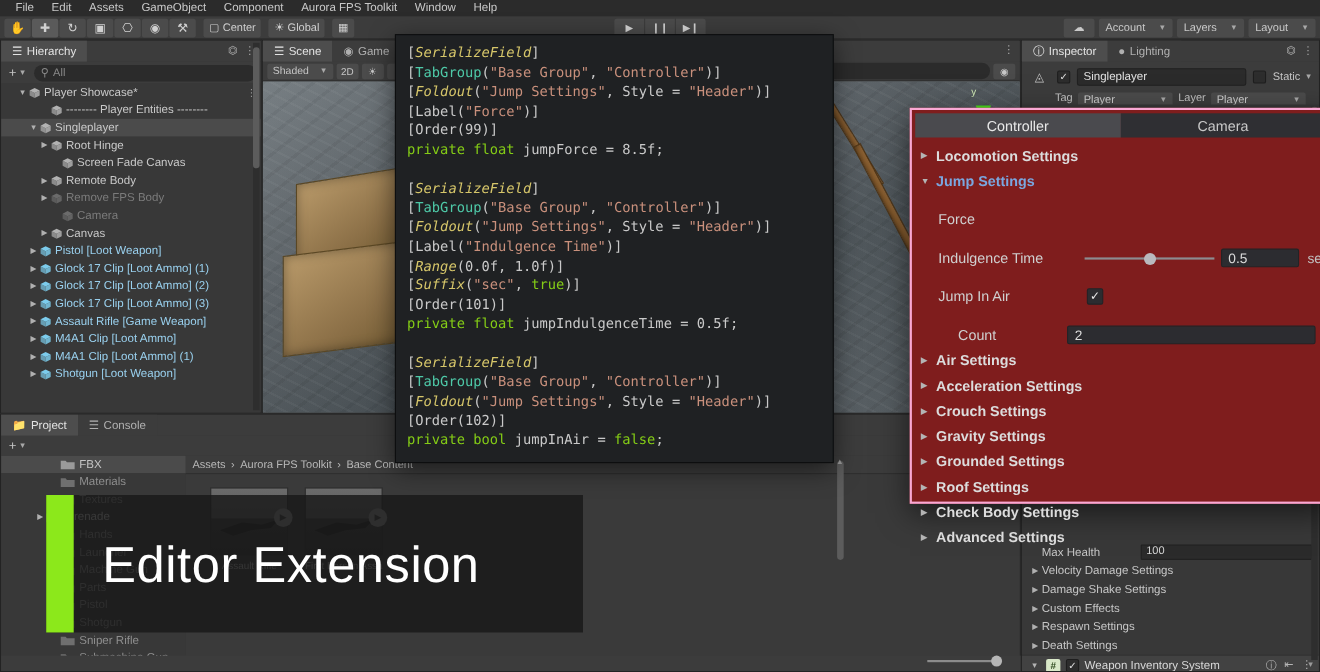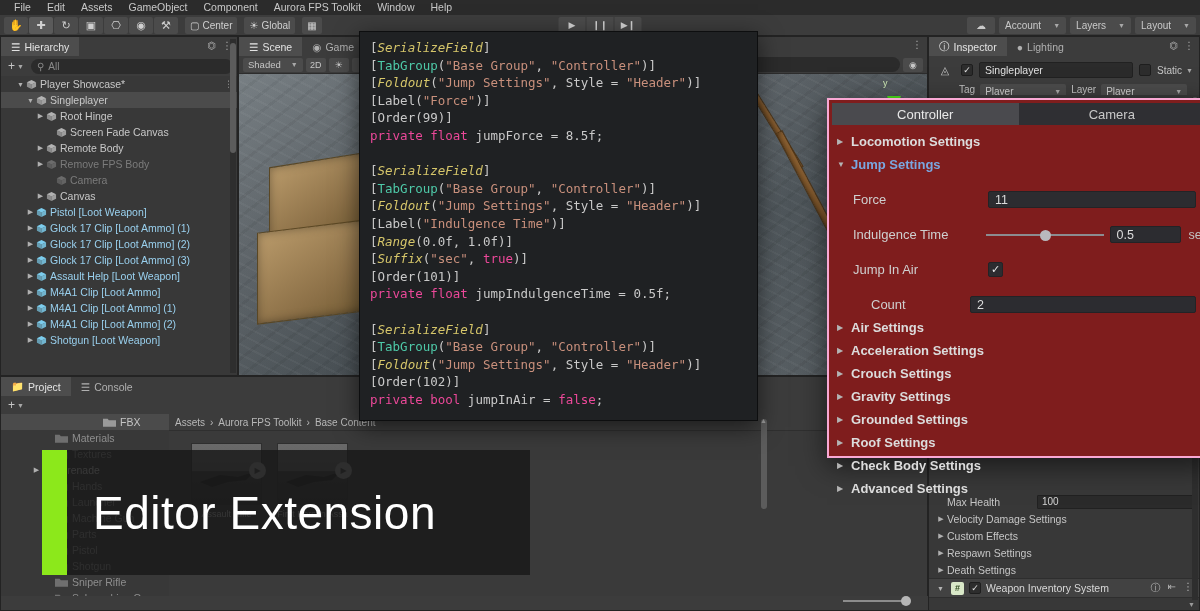--- a/index.html
+++ b/index.html
@@ -184,21 +184,21 @@
   .hdr-icons { margin-left: auto; display: flex; gap: 7px; color: #b5b5b5; font-size: 10px; }
   .insp-scroll { position: absolute; right: 1px; top: 60px; bottom: 10px; width: 6px; background: #2e2e2e; }
   .insp-scroll i { position: absolute; left: 0; width: 6px; background: #5c5c5c; border-radius: 3px; top: 0; height: 40px; }
 
   
   #project { left: 0; top: 376px; width: 928px; height: 235px; background: #383838; }
   .prj-toolbar { height: 18px; background: #3c3c3c; display: flex; align-items: center; padding: 0 4px; }
   .prj-body { position: absolute; top: 37px; left: 0; right: 0; bottom: 0; display: flex; }
   .prj-tree { width: 168px; background: #383838; position: relative; overflow: hidden; }
   .prow { height: 16px; display: flex; align-items: center; font-size: 10.5px; color: #c4c4c4; white-space: nowrap; }
-  .prow.sel { background: #4b4b4b; padding-left: 48px; }
+  .prow.sel { background: #4b4b4b; }
   .prow.dim { color: #8e8e8e; }
   .folder { width: 13px; height: 11px; margin-right: 4px; flex-shrink: 0; }
   .prj-right { flex: 1; background: #3a3a3a; position: relative; }
   .breadcrumb {
     height: 17px; background: #3c3c3c; display: flex; align-items: center; gap: 5px;
     padding: 0 6px; font-size: 10px; color: #b8b8b8; border-bottom: 1px solid #2f2f2f;
   }
   .assetgrid { display: flex; gap: 15px; padding: 12px 0 0 22px; }
   .asset { width: 71px; }
   .asset-thumb {
@@ -221,21 +221,21 @@
     padding: 7px 0 0 10px; overflow: hidden;
     font-family: "DejaVu Sans Mono", "Liberation Mono", monospace;
     font-size: 12.5px; line-height: 17.6px;
   }
   .cl { white-space: pre; }
   .c-brk { color: #c9c9c9; }
   .c-attr { color: #d6c66a; font-style: italic; }
   .c-attr2 { color: #4ec9a8; }
   .c-plain { color: #c9c9c9; }
   .c-str { color: #c9907c; }
-  .c-kw { color: #ec4899; }
+  .c-kw { color: #84cc16; }
 
   
   #ctrlOverlay {
     position: absolute; left: 827px; top: 98px; width: 383px; height: 360px;
     background: #7f1d1d; border: 2px solid #f9a8d4; box-shadow: 0 8px 26px rgba(0,0,0,0.55);
   }
   .ctabs { display: flex; height: 22px; margin: 3px 3px 0 3px; }
   .ctab {
     flex: 1; display: flex; align-items: center; justify-content: center;
     font-size: 13px; color: #c9c9c9; background: #2f2f33;
@@ -368,20 +368,32 @@
           <span class="cube">
             <svg width="11" height="11" viewBox="0 0 12 12">
               <path d="M6 1 L11 3.5 L6 6 L1 3.5 Z" fill="#b8b8b8" opacity="0.95"></path>
               <path d="M1 3.5 L6 6 L6 11 L1 8.5 Z" fill="#b8b8b8" opacity="0.65"></path>
               <path d="M11 3.5 L6 6 L6 11 L11 8.5 Z" fill="#b8b8b8" opacity="0.8"></path>
             </svg>
           </span>
           <span>Player Showcase*</span>
           <span class="rowmore">⋮</span>
         </div>
+        <div class="hrow">
+          <span style="width:34px;flex-shrink:0"></span>
+          <span class="arrow empty">▶</span>
+          <span class="cube">
+            <svg width="11" height="11" viewBox="0 0 12 12">
+              <path d="M6 1 L11 3.5 L6 6 L1 3.5 Z" fill="#b8b8b8" opacity="0.95"></path>
+              <path d="M1 3.5 L6 6 L6 11 L1 8.5 Z" fill="#b8b8b8" opacity="0.65"></path>
+              <path d="M11 3.5 L6 6 L6 11 L11 8.5 Z" fill="#b8b8b8" opacity="0.8"></path>
+            </svg>
+          </span>
+          <span>-------- Player Entities --------</span>
+        </div>
         <div class="hrow sel">
           <span style="width:24px;flex-shrink:0"></span>
           <span class="arrow">▼</span>
           <span class="cube">
             <svg width="11" height="11" viewBox="0 0 12 12">
               <path d="M6 1 L11 3.5 L6 6 L1 3.5 Z" fill="#b8b8b8" opacity="0.95"></path>
               <path d="M1 3.5 L6 6 L6 11 L1 8.5 Z" fill="#b8b8b8" opacity="0.65"></path>
               <path d="M11 3.5 L6 6 L6 11 L11 8.5 Z" fill="#b8b8b8" opacity="0.8"></path>
             </svg>
           </span>
@@ -514,21 +526,21 @@
         <div class="hrow blue">
           <span style="width:24px;flex-shrink:0"></span>
           <span class="arrow">▶</span>
           <span class="cube">
             <svg width="11" height="11" viewBox="0 0 12 12">
               <path d="M6 1 L11 3.5 L6 6 L1 3.5 Z" fill="#7fd4f5" opacity="0.95"></path>
               <path d="M1 3.5 L6 6 L6 11 L1 8.5 Z" fill="#7fd4f5" opacity="0.65"></path>
               <path d="M11 3.5 L6 6 L6 11 L11 8.5 Z" fill="#7fd4f5" opacity="0.8"></path>
             </svg>
           </span>
-          <span>Assault Help [Loot Weapon]</span>
+          <span>Assault Rifle [Game Weapon]</span>
           <span class="rowmore">›</span>
         </div>
         <div class="hrow blue">
           <span style="width:24px;flex-shrink:0"></span>
           <span class="arrow">▶</span>
           <span class="cube">
             <svg width="11" height="11" viewBox="0 0 12 12">
               <path d="M6 1 L11 3.5 L6 6 L1 3.5 Z" fill="#7fd4f5" opacity="0.95"></path>
               <path d="M1 3.5 L6 6 L6 11 L1 8.5 Z" fill="#7fd4f5" opacity="0.65"></path>
               <path d="M11 3.5 L6 6 L6 11 L11 8.5 Z" fill="#7fd4f5" opacity="0.8"></path>
@@ -541,33 +553,20 @@
           <span style="width:24px;flex-shrink:0"></span>
           <span class="arrow">▶</span>
           <span class="cube">
             <svg width="11" height="11" viewBox="0 0 12 12">
               <path d="M6 1 L11 3.5 L6 6 L1 3.5 Z" fill="#7fd4f5" opacity="0.95"></path>
               <path d="M1 3.5 L6 6 L6 11 L1 8.5 Z" fill="#7fd4f5" opacity="0.65"></path>
               <path d="M11 3.5 L6 6 L6 11 L11 8.5 Z" fill="#7fd4f5" opacity="0.8"></path>
             </svg>
           </span>
           <span>M4A1 Clip [Loot Ammo] (1)</span>
-          <span class="rowmore">›</span>
-        </div>
-        <div class="hrow blue">
-          <span style="width:24px;flex-shrink:0"></span>
-          <span class="arrow">▶</span>
-          <span class="cube">
-            <svg width="11" height="11" viewBox="0 0 12 12">
-              <path d="M6 1 L11 3.5 L6 6 L1 3.5 Z" fill="#7fd4f5" opacity="0.95"></path>
-              <path d="M1 3.5 L6 6 L6 11 L1 8.5 Z" fill="#7fd4f5" opacity="0.65"></path>
-              <path d="M11 3.5 L6 6 L6 11 L11 8.5 Z" fill="#7fd4f5" opacity="0.8"></path>
-            </svg>
-          </span>
-          <span>M4A1 Clip [Loot Ammo] (2)</span>
           <span class="rowmore">›</span>
         </div>
         <div class="hrow blue">
           <span style="width:24px;flex-shrink:0"></span>
           <span class="arrow">▶</span>
           <span class="cube">
             <svg width="11" height="11" viewBox="0 0 12 12">
               <path d="M6 1 L11 3.5 L6 6 L1 3.5 Z" fill="#7fd4f5" opacity="0.95"></path>
               <path d="M1 3.5 L6 6 L6 11 L1 8.5 Z" fill="#7fd4f5" opacity="0.65"></path>
               <path d="M11 3.5 L6 6 L6 11 L11 8.5 Z" fill="#7fd4f5" opacity="0.8"></path>
@@ -833,20 +832,24 @@
     <div class="insp-body">
       <div style="height:398px;"></div>
       <div class="fieldrow">
         <span class="fl">Max Health</span>
         <span class="fieldval">100</span>
       </div>
       <div id="inspsections">
           <div class="comp-row">
             <span class="arrow">▶</span>
             <span>Velocity Damage Settings</span>
+          </div>
+          <div class="comp-row">
+            <span class="arrow">▶</span>
+            <span>Damage Shake Settings</span>
           </div>
           <div class="comp-row">
             <span class="arrow">▶</span>
             <span>Custom Effects</span>
           </div>
           <div class="comp-row">
             <span class="arrow">▶</span>
             <span>Respawn Settings</span>
           </div>
           <div class="comp-row">
@@ -909,21 +912,20 @@
         <span class="carrow">▶</span>
         <span class="clabel">Locomotion Settings</span>
       </div>
       <div class="crow open">
         <span class="carrow">▼</span>
         <span class="clabel">Jump Settings</span>
       </div>
 
       <div class="cfield">
         <span class="cfl">Force</span>
-        <span class="cinput" style="flex:1;margin-right:12px;">11</span>
       </div>
 
       <div class="cfield">
         <span class="cfl">Indulgence Time</span>
         <span class="cslider">
           <span class="strack">
               <i class="sknob"></i>
             </span>
         </span>
         <span class="cinput" style="width:72px;margin-left:6px;text-align:right;">0.5</span>

